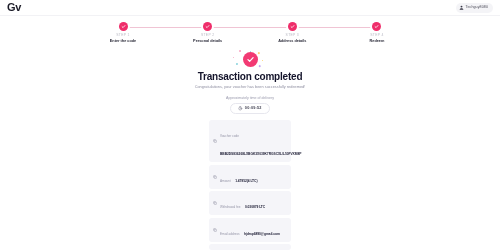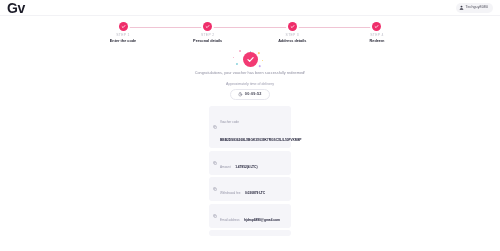--- a/index.html
+++ b/index.html
@@ -23,21 +23,21 @@
   }
   .logo {
     display: flex;
     align-items: center;
     font-size: 8px;
     font-weight: 700;
     letter-spacing: -0.4px;
     color: #1c1c28;
     line-height: 1;
   }
-  .logo .mark { font-size: 14px; font-weight: 700; }
+  .logo .mark { font-size: 11px; font-weight: 700; }
   .user-chip {
     display: flex;
     align-items: center;
     gap: 2px;
     background: #f4f4f7;
     border-radius: 8px;
     padding: 2px 5px 2px 3px;
     height: 10px;
   }
   .user-chip .avatar-icon {
@@ -309,20 +309,21 @@
     <span class="spark s5"></span>
     <span class="spark s6"></span>
     <span class="spark s7"></span>
     <div class="success-circle">
       <svg width="9" height="9" viewBox="0 0 16 16" fill="none" stroke="#ffffff" stroke-width="2.2" stroke-linecap="round" stroke-linejoin="round">
         <path d="M3.5 8.3 L6.5 11.3 L12.6 4.8"></path>
       </svg>
     </div>
   </div>
 
+  <div class="title">Transaction completed</div>
   <div class="subtitle">Congratulations, your voucher has been successfully redeemed!</div>
 
   <div class="delivery-label">Approximately time of delivery</div>
 
   <div class="timer-chip">
     <span>
       <svg width="4.5" height="4.5" viewBox="0 0 16 16" fill="none" stroke="#6b6b7e" stroke-width="1.6" stroke-linecap="round" stroke-linejoin="round">
         <circle cx="8" cy="9" r="5.4"></circle>
         <path d="M8 6.2 V9 L10 10.2"></path>
         <path d="M6.2 1.6 H9.8"></path>

